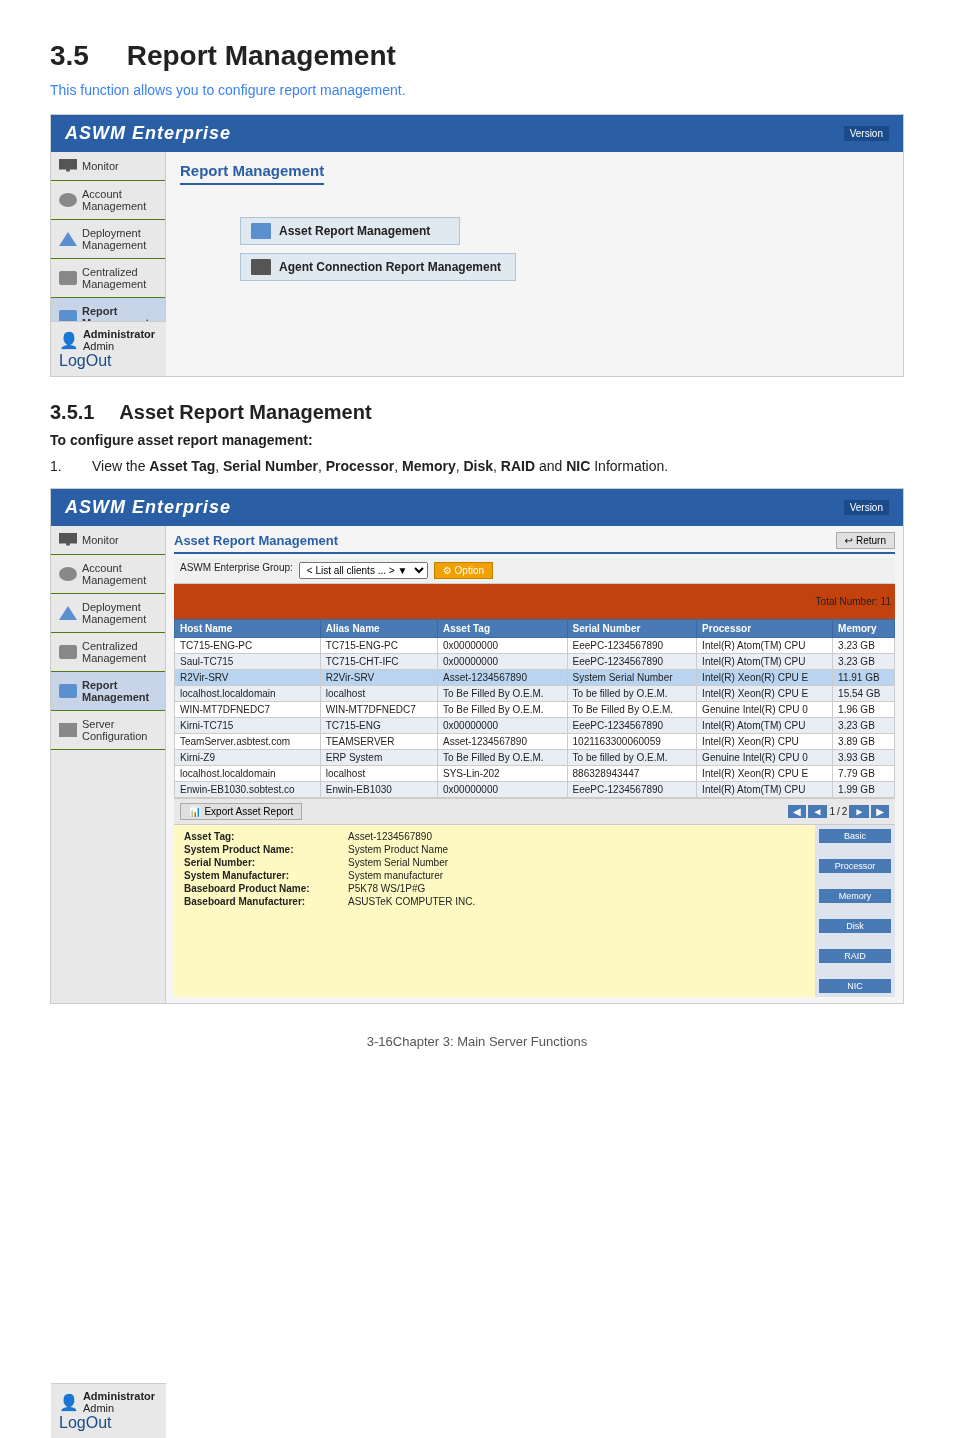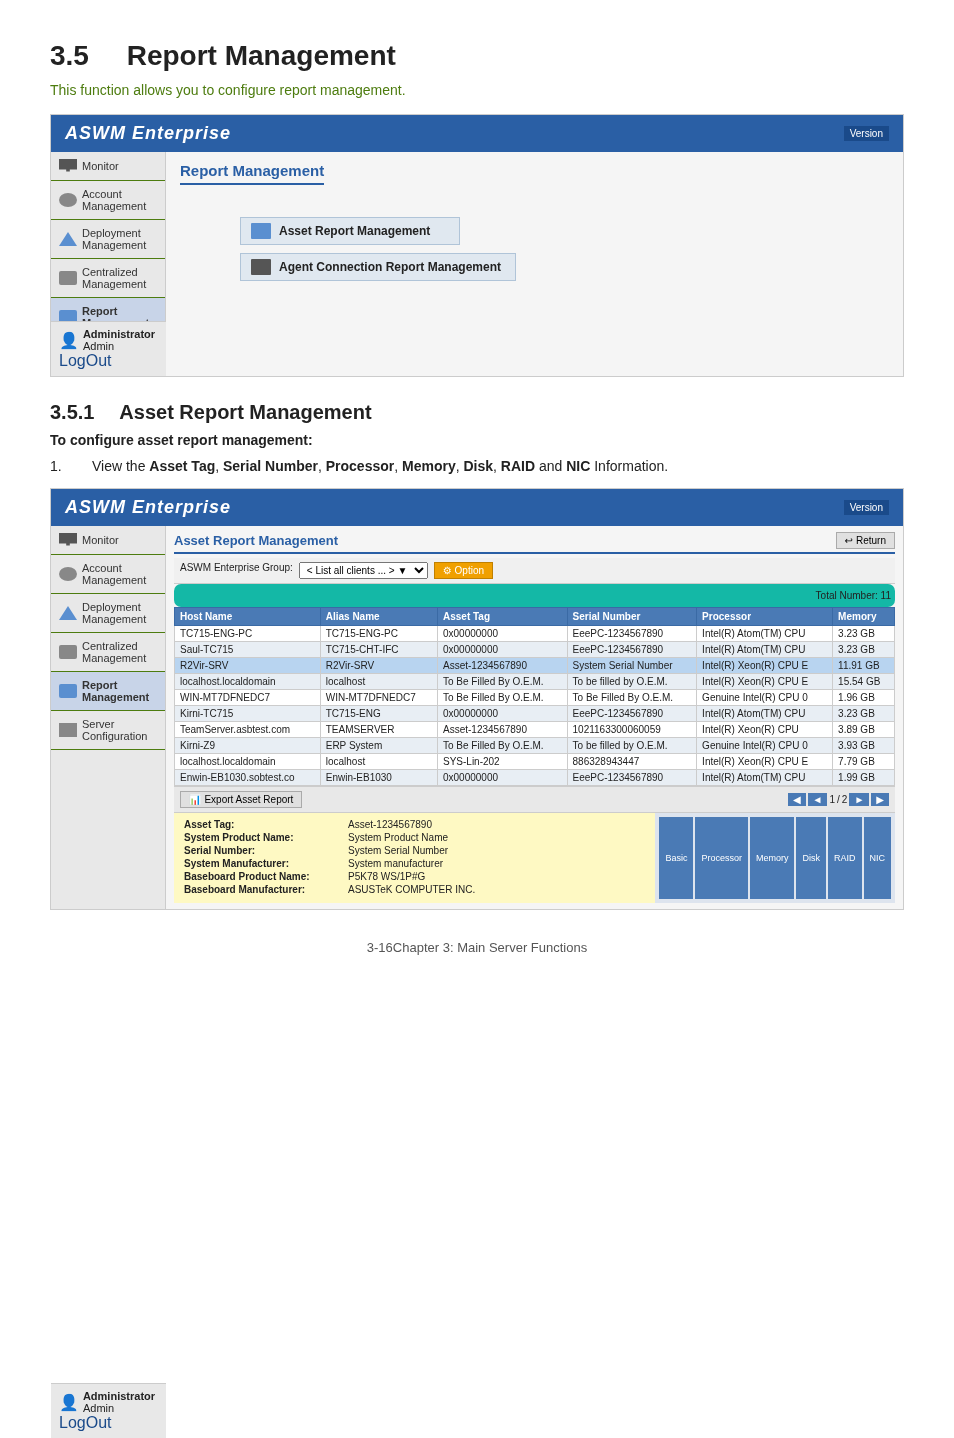--- a/index.html
+++ b/index.html
@@ -19,21 +19,21 @@
       margin-bottom: 10px;
       margin-top: 10px;
     }
     .section-heading .section-num {
       font-size: 28px;
       font-weight: bold;
       margin-right: 30px;
     }
     .section-intro {
       font-size: 14px;
-      color: #4d7c0f;
+      color: #3b82f6;
       margin-bottom: 16px;
     }
 
     
     .aswm-box {
       border: 1px solid #ccc;
       background: #f5f5f5;
       margin-bottom: 24px;
       position: relative;
     }
@@ -257,21 +257,22 @@
       font-size: 10px;
     }
     .bottom-info .info-row {
       display: flex;
       gap: 4px;
       margin-bottom: 2px;
     }
     .info-label { font-weight: bold; min-width: 160px; }
     .bottom-tabs {
       display: flex;
-      gap: 2px;
+      flex-direction: column;
+      gap: 16px;
       padding: 4px;
       background: #dde4ee;
       min-width: 80px;
     }
     .tab-btn {
       background: #4a7ab5;
       color: #fff;
       font-size: 9px;
       padding: 2px 6px;
       cursor: pointer;
@@ -473,21 +474,21 @@
 
       <div class="group-bar">
         <span>ASWM Enterprise Group:</span>
         <select style="font-size:10px;"><option>&lt; List all clients ... &gt; ▼</option></select>
         <button class="option-btn">
           <span>⚙</span>
           <span>Option</span>
         </button>
       </div>
 
-      <div style="font-size:10px; text-align:right; padding:6px 4px; background:#14b8a6;border-radius:7px;">
+      <div style="font-size:10px; text-align:right; padding:12px 4px; background:#c2410c;">
         <span>Total Number: 11</span>
       </div>
 
       <table class="asset-table">
         <thead>
           <tr>
             <th>Host Name</th>
             <th>Alias Name</th>
             <th>Asset Tag</th>
             <th>Serial Number</th>

